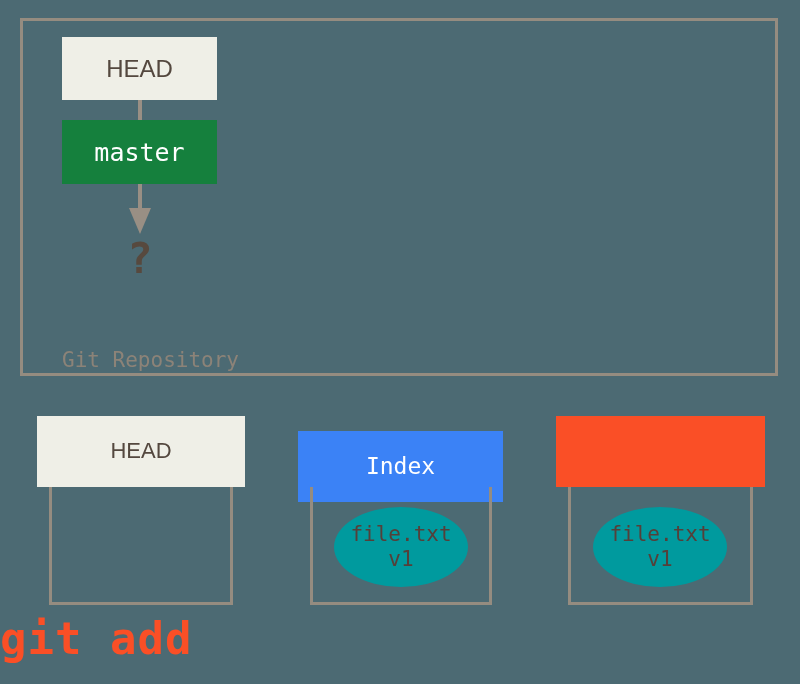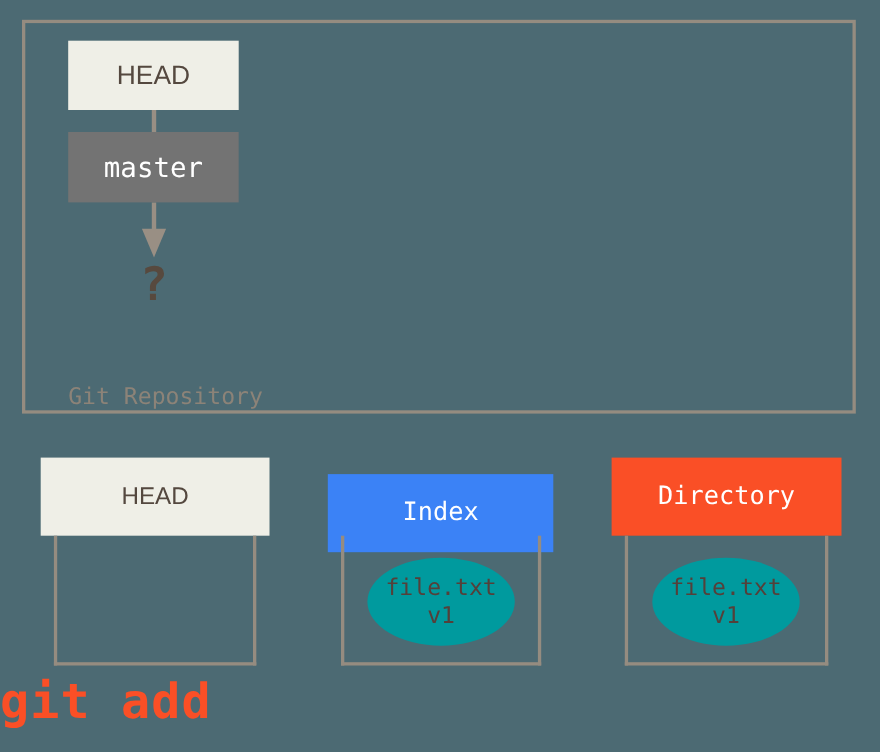--- a/index.html
+++ b/index.html
@@ -74,21 +74,21 @@
     background: #efefe7;
     color: #54483f;
     font-family: "Liberation Sans", sans-serif;
     font-size: 24px;
   }
   .node-master {
     left: 62px;
     top: 120px;
     width: 155px;
     height: 64px;
-    background: #737373;
+    background: #15803d;
     color: #ffffff;
     font-family: "DejaVu Sans Mono", monospace;
     font-size: 25px;
   }
   .unknown-mark {
     position: absolute;
     left: 120px;
     top: 236px;
     width: 40px;
     height: 46px;
@@ -251,21 +251,20 @@
     <div class="area-body"></div>
   </div>
   <div class="blob blob-index">
     <span class="blob-line">file.txt</span>
     <span class="blob-line">v1</span>
   </div>
 
   <div class="area wd-col">
     <div class="area-header">
       <div>
-        <span class="blob-line">Directory</span>
       </div>
     </div>
     <div class="area-body"></div>
   </div>
   <div class="blob blob-wd">
     <span class="blob-line">file.txt</span>
     <span class="blob-line">v1</span>
   </div>
 
   <div class="caption">git add</div>

